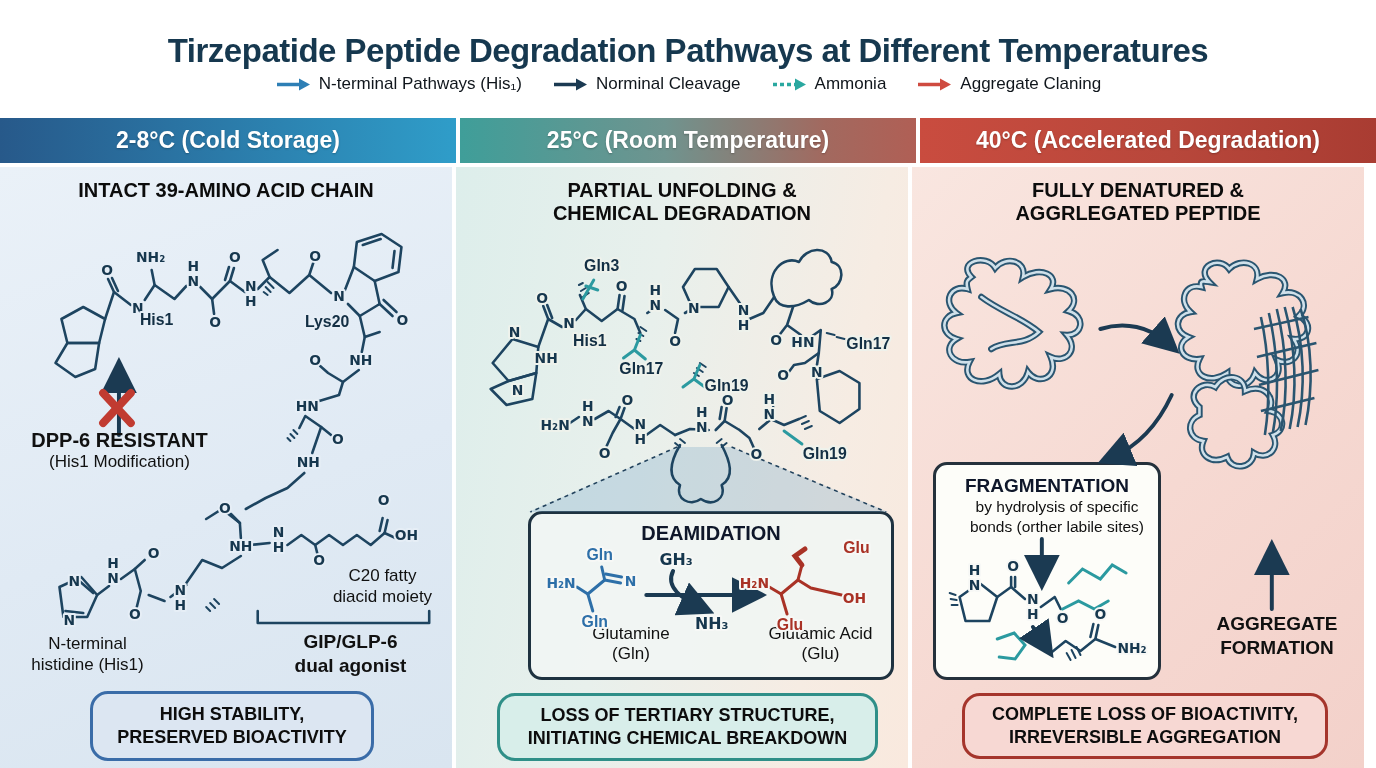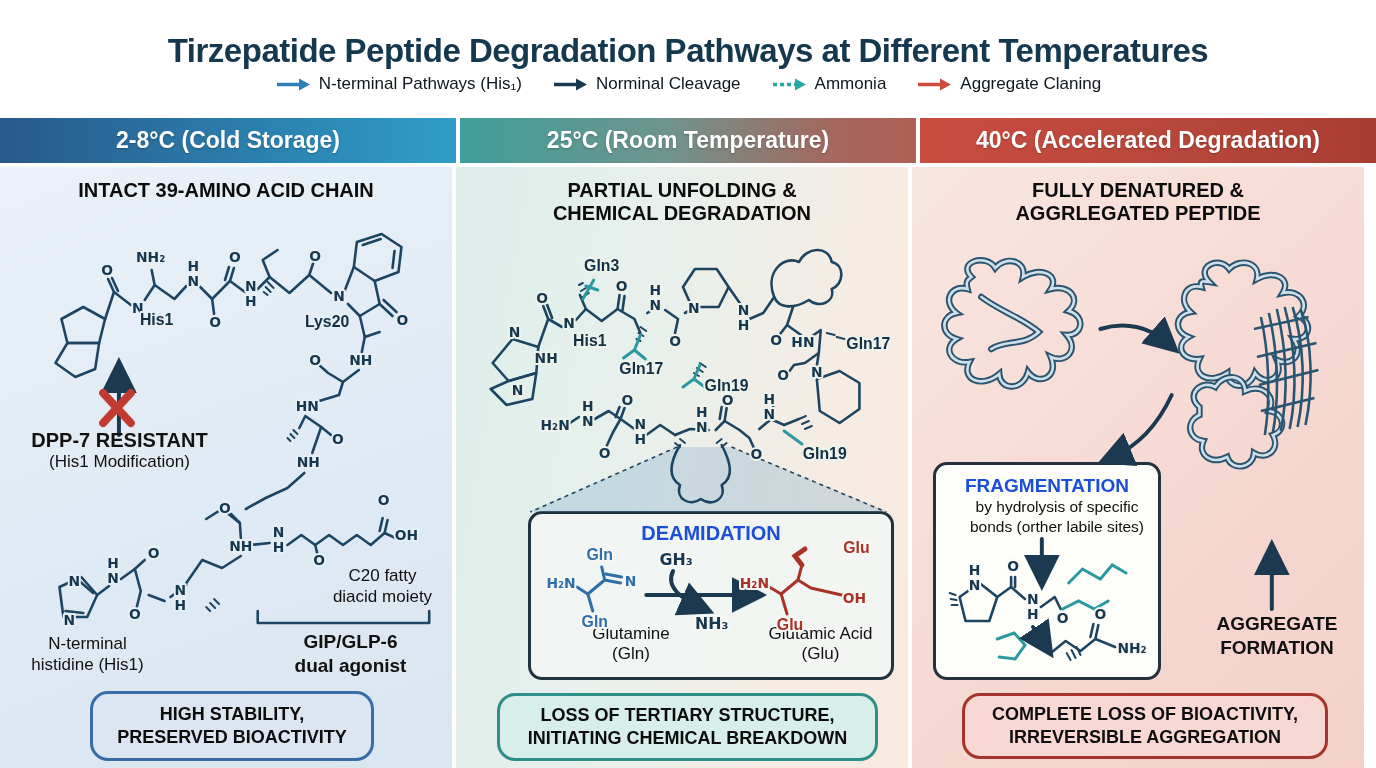--- a/index.html
+++ b/index.html
@@ -42,21 +42,21 @@
   .tube-i{stroke:#cfe0ea;stroke-width:2.6;fill:none;stroke-linecap:round;}
   .statusbox{position:absolute;z-index:2;border-radius:18px;display:flex;flex-direction:column;
              justify-content:center;align-items:center;font-weight:800;font-size:18px;
              line-height:1.3;color:#0d0d0d;text-align:center;}
   .sb1{border:3px solid #3a6ca8;background:#dce6f2;}
   .sb2{border:3px solid #2f8f88;background:#d8eeea;}
   .sb3{border:3px solid #a5352c;background:#f7d8d3;}
   .insetbox{position:absolute;z-index:0;border-radius:14px;}
   .deam-box{border:3px solid #1e3240;background:rgba(241,245,243,.92);}
   .frag-box{border:3px solid #25313c;background:#fdfdf9;}
-  .box-title{font-weight:800;font-size:20px;color:#1d4ed8;text-align:center;}
+  .box-title{font-weight:800;font-size:20px;color:#0f172a;text-align:center;}
 </style>
 </head>
 <body>
 
 <h1 class="title">Tirzepatide Peptide Degradation Pathways at Different Temperatures</h1>
 
 <div class="legend">
   <div class="legend-item">
     <svg width="36" height="13">
       <line x1="2" y1="6.5" x2="24" y2="6.5" stroke-width="3.5" stroke="#2e7fb5"></line>
@@ -92,21 +92,21 @@
   <div class="hdr hdr2">25°C (Room Temperature)</div>
   <div class="hdr hdr3">40°C (Accelerated Degradation)</div>
 </div>
 
 <div class="body-row">
 
   <div class="col col1">
     <div class="subhdr">INTACT 39-AMINO ACID CHAIN</div>
 
     <div class="overlay" style="left:12px;top:262px;width:215px;">
-      <div style="font-size:20px;font-weight:800;">DPP-7 RESISTANT</div>
+      <div style="font-size:20px;font-weight:800;">DPP-6 RESISTANT</div>
       <div style="font-size:17px;">(His1 Modification)</div>
     </div>
     <div class="overlay" style="left:5px;top:466px;width:165px;font-size:17px;line-height:1.25;">
       <div>N-terminal</div>
       <div>histidine (His1)</div>
     </div>
     <div class="overlay" style="left:310px;top:398px;width:145px;font-size:17px;line-height:1.25;">
       <div>C20 fatty</div>
       <div>diacid moiety</div>
     </div>

